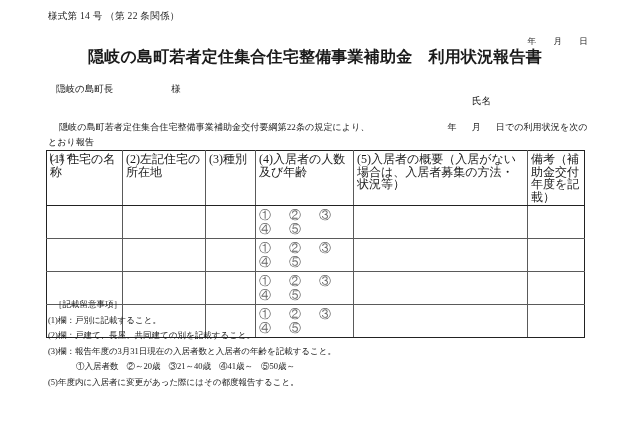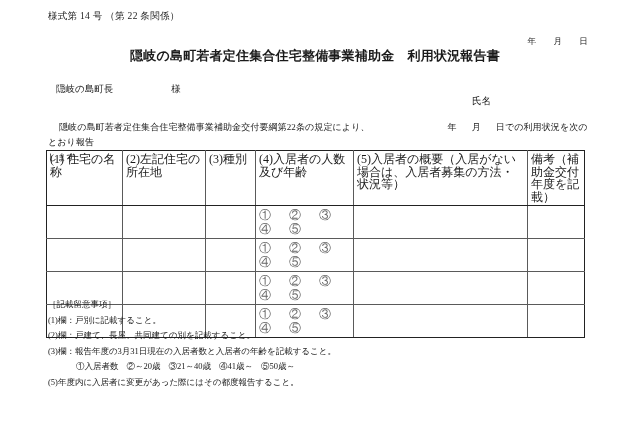--- a/index.html
+++ b/index.html
@@ -44,21 +44,21 @@
   .date-line .seg { display: inline-block; }
   .date-line .gap { display: inline-block; width: 17px; }
 
   
   .doc-title {
     position: absolute;
     left: 0;
     right: 0;
     top: 47px;
     text-align: center;
-    font-size: 13px;
+    font-size: 16px;
     font-weight: bold;
     letter-spacing: 0.2px;
     white-space: nowrap;
   }
 
   
   .addressee {
     position: absolute;
     left: 56px;
     top: 83px;
@@ -147,21 +147,21 @@
 
   
   .notes {
     position: absolute;
     left: 48px;
     top: 297px;
     width: 560px;
     font-size: 8.5px;
     line-height: 15.5px;
   }
-  .notes-title { display: block; white-space: nowrap; }
+  .notes-title { display: block; white-space: nowrap; padding-left: 6px; }
   .note-item {
     display: block;
     white-space: nowrap;
   }
   .note-sub {
     display: block;
     padding-left: 28px;
     white-space: nowrap;
   }
   .note-sub .sp { display: inline-block; width: 8px; }

